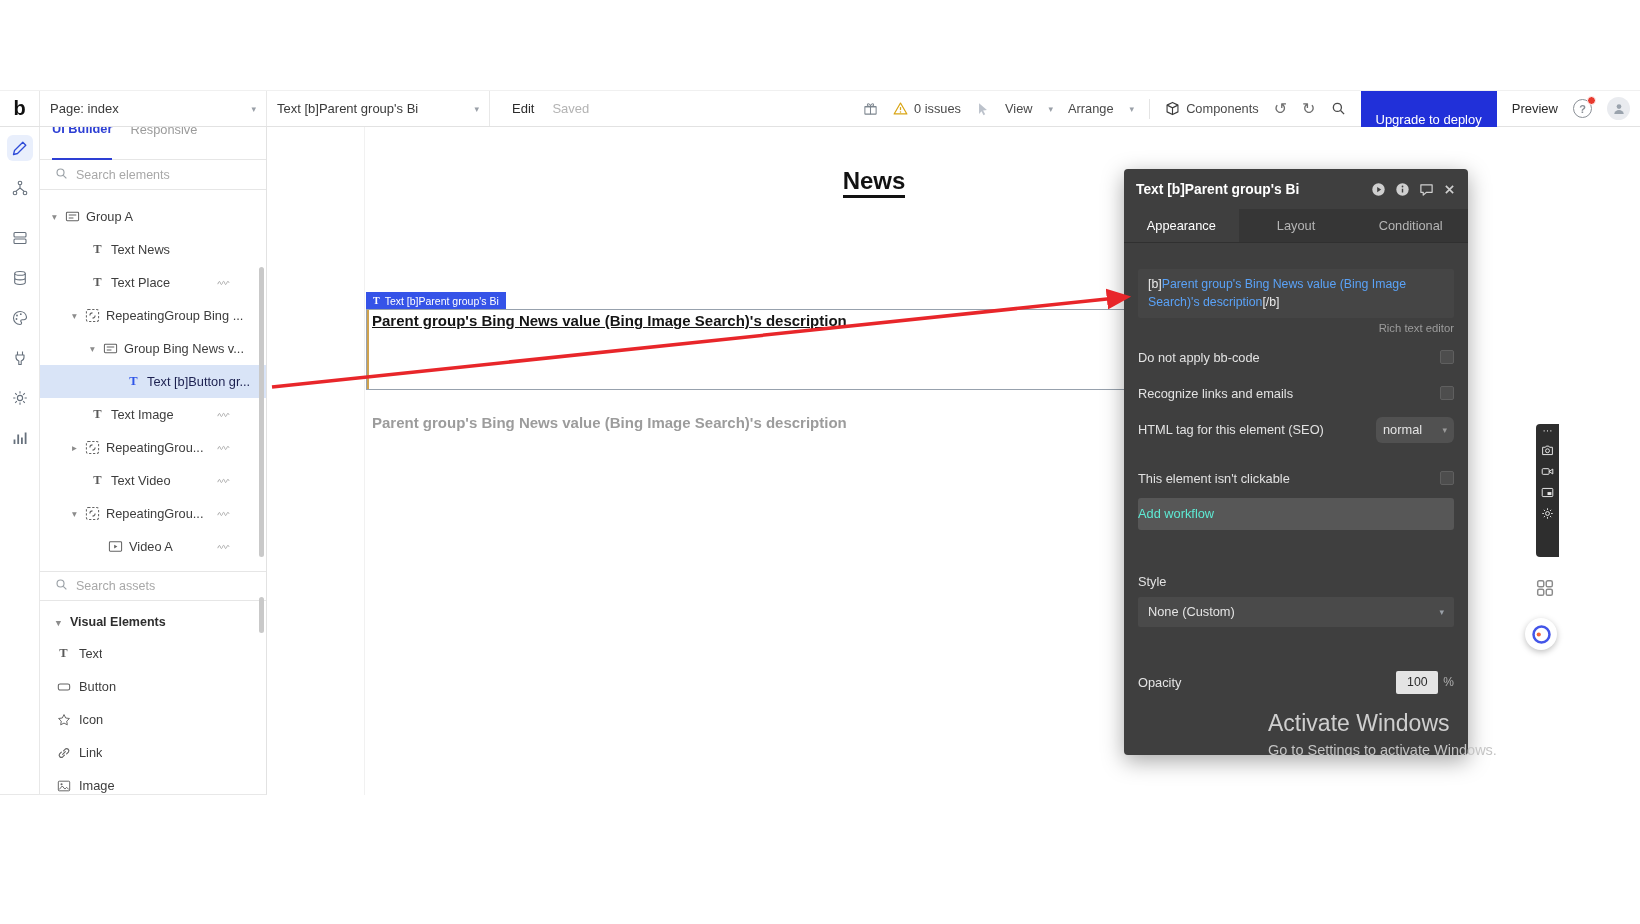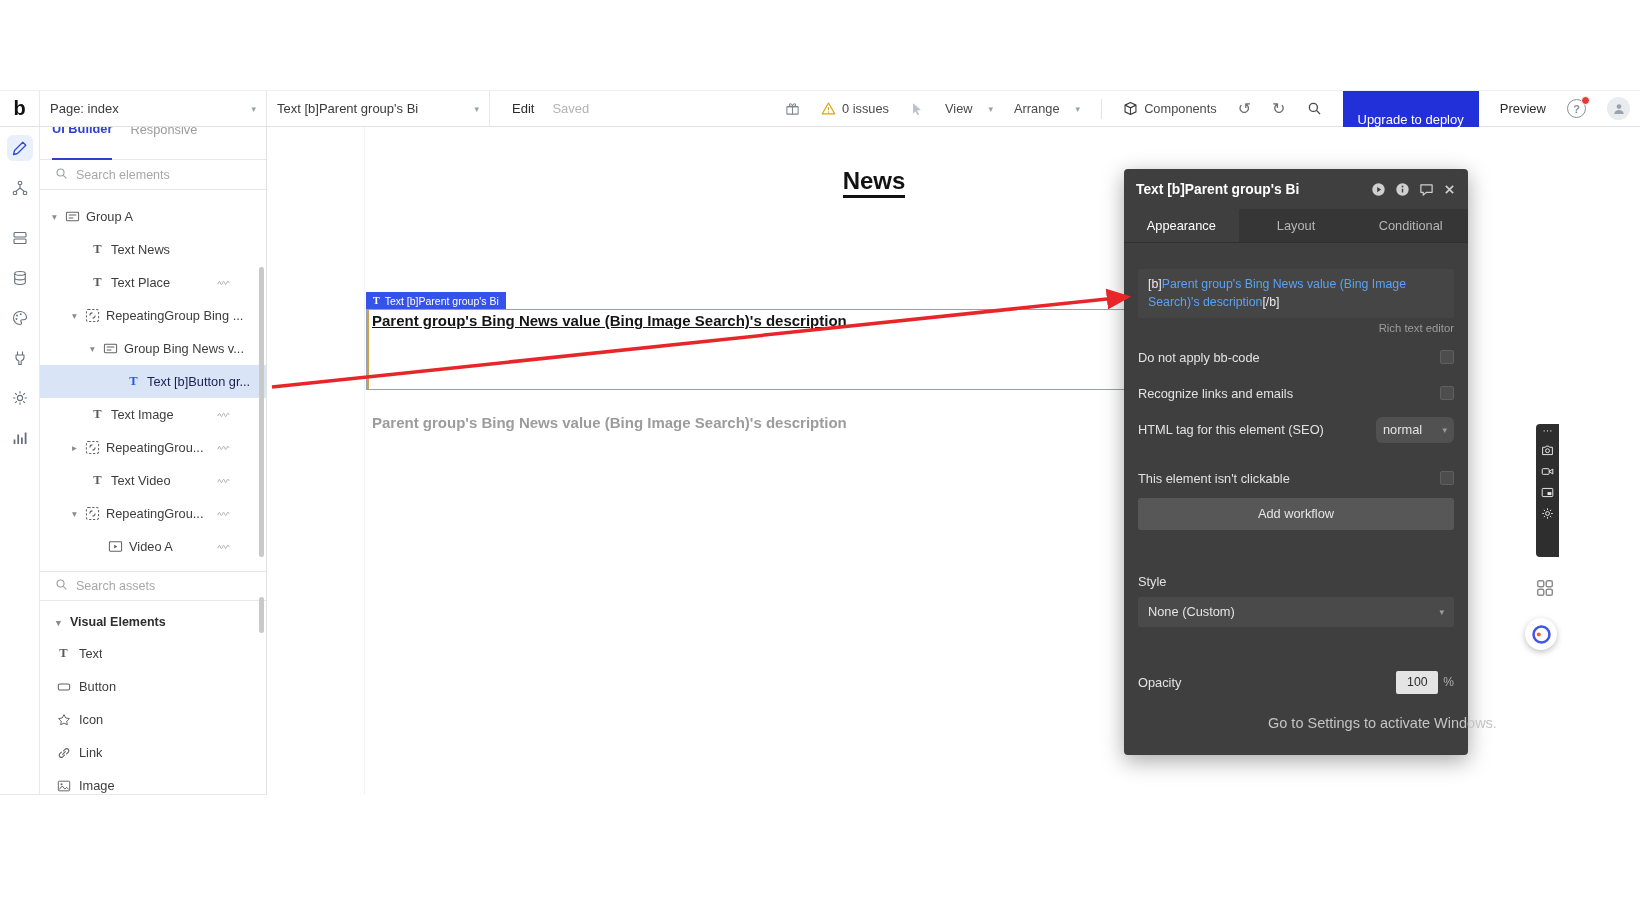--- a/index.html
+++ b/index.html
@@ -11,21 +11,21 @@
   .tb-logo{width:40px;height:100%;display:flex;align-items:center;justify-content:center;border-right:1px solid #e8e8e8;font-weight:800;font-size:20px;color:#111;cursor:pointer}
   .tb-sec{height:100%;display:flex;align-items:center;border-right:1px solid #e8e8e8;padding:0 10px;cursor:pointer}
   .tb-page{width:227px}
   .tb-elem{width:223px}
   .tb-label{white-space:nowrap;overflow:hidden;text-overflow:ellipsis;color:#3a3a3a}
   .caret{margin-left:auto;font-size:9px;color:#9aa0a8;padding-left:6px}
   .caret.inline{margin-left:4px}
   .tb-edit{display:flex;align-items:center;padding-left:22px;gap:18px}
   .edit{color:#2b2b2b}
   .saved{color:#b3b3b3}
-  .tb-right{margin-left:auto;display:flex;align-items:center;gap:21px;padding-right:10px;height:100%}
+  .tb-right{margin-left:auto;display:flex;align-items:center;gap:15px;padding-right:10px;height:100%}
   .wg{display:flex;align-items:center;gap:6px;color:#4a4a4a;font-size:12.8px;cursor:pointer}
   .ticon{display:inline-flex;color:#7d868f}
   .dkicon{display:inline-flex;color:#3c3c3c}
   .histbtn{font-size:16px;color:#6f6f6f;cursor:pointer;line-height:1}
   .vdiv{width:1px;height:20px;background:#e4e4e4}
   .upgrade{height:36px;display:flex;align-items:flex-end;padding:0 15px;background:#2130d9;color:#fff;font-size:13px;cursor:pointer}
   .preview{color:#2b2b2b;cursor:pointer}
   .help{position:relative;width:19px;height:19px;border:1.5px solid #8a8f96;border-radius:50%;display:flex;align-items:center;justify-content:center;color:#8a8f96;font-size:11px;font-weight:bold;cursor:pointer}
   .help .dot{position:absolute;top:-4px;right:-5px;width:9px;height:9px;background:#e8392e;border-radius:50%;border:1.5px solid #fff}
   .avatar{width:23px;height:23px;border-radius:50%;background:#e9ebef;display:flex;align-items:center;justify-content:center;cursor:pointer}
@@ -87,21 +87,21 @@
   .richtext{background:#454545;border-radius:2px;min-height:48px;padding:6px 10px;font-size:12.3px;line-height:1.5;cursor:text}
   .rt-tag{color:#ececec}
   .rt-link{color:#5aa2f7}
   .rt-caption{text-align:right;color:#9c9c9c;font-size:11.3px;margin-top:4px}
   .prow{display:flex;align-items:center}
   .prow .plabel{color:#e2e2e2}
   .pinput{margin-left:auto;width:172px;height:26px;background:#4d4d4d;border:1px solid #585858;border-radius:2px;outline:none;color:#eee;padding:0 6px;font-size:12.3px}
   .pcheck{margin-left:auto;width:14px;height:14px;background:#4d4d4d;border:1px solid #5f5f5f;border-radius:2px;cursor:pointer;flex:none}
   .pselect{margin-left:auto;width:78px;height:26px;background:#515151;border-radius:6px;display:flex;align-items:center;padding:0 7px;cursor:pointer}
   .pselect .caret{color:#9a9a9a}
-  .addwf{margin-top:12px;height:32px;background:#575757;border-radius:3px;display:flex;align-items:center;justify-content:center;color:#e5e5e5;cursor:pointer}
+  .addwf{margin-top:12px;height:32px;background:#575757;border-radius:3px;display:flex;align-items:center;justify-content:flex-start;color:#5eead4;cursor:pointer}
   .style-label{margin-top:44px;color:#e2e2e2}
   .style-select{margin-top:8px;height:30px;background:#4a4a4a;border-radius:2px;display:flex;align-items:center;padding:0 10px;cursor:pointer}
   .op-row{display:flex;align-items:center;margin-top:44px}
   .op-input{margin-left:auto;width:42px;height:23px;background:#e4e4e4;color:#2b2b2b;border:none;border-radius:2px;text-align:center;font-size:12.3px;outline:none}
   .op-unit{color:#b0b0b0;margin-left:5px;font-size:12px}
 
   
   .arrow-overlay{position:absolute;left:0;top:0;z-index:60;pointer-events:none}
   .watermark{position:absolute;left:1268px;top:710px;z-index:55;pointer-events:none}
   .wm1{font-size:23px;color:#cfcfcf}
@@ -584,16 +584,17 @@
   <svg class="arrow-overlay" width="1640" height="924" viewBox="0 0 1640 924">
     <defs>
       <marker id="ah" markerWidth="7" markerHeight="6" refX="5.5" refY="3" orient="auto">
         <path d="M0 0L7 3L0 6z" fill="#e8262a"></path>
       </marker>
     </defs>
     <line x1="272" y1="387" x2="1126" y2="297" stroke="#e8262a" stroke-width="3.5" marker-end="url(#ah)"></line>
   </svg>
 
   <div class="watermark">
+    <div class="wm1">Activate Windows</div>
     <div class="wm2">Go to Settings to activate Windows.</div>
   </div>
 
 </div>
 
 </body></html>

